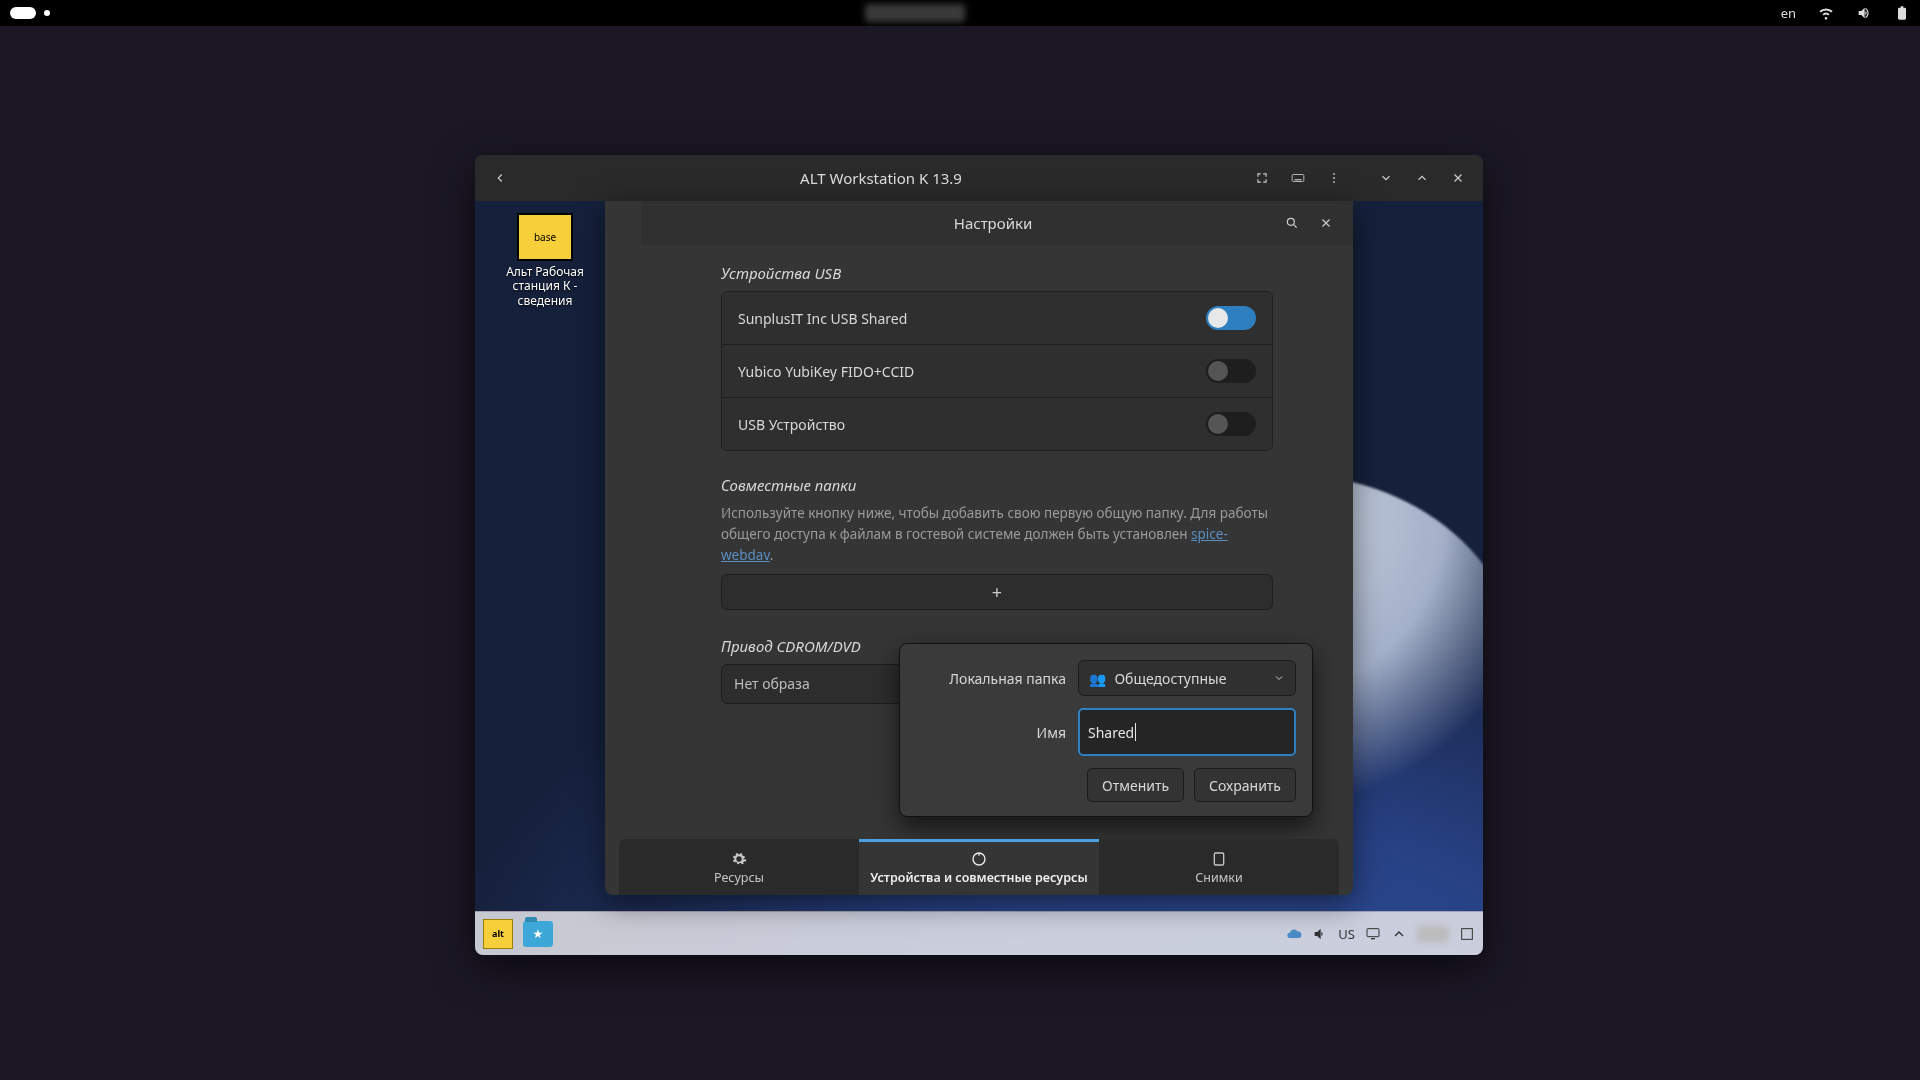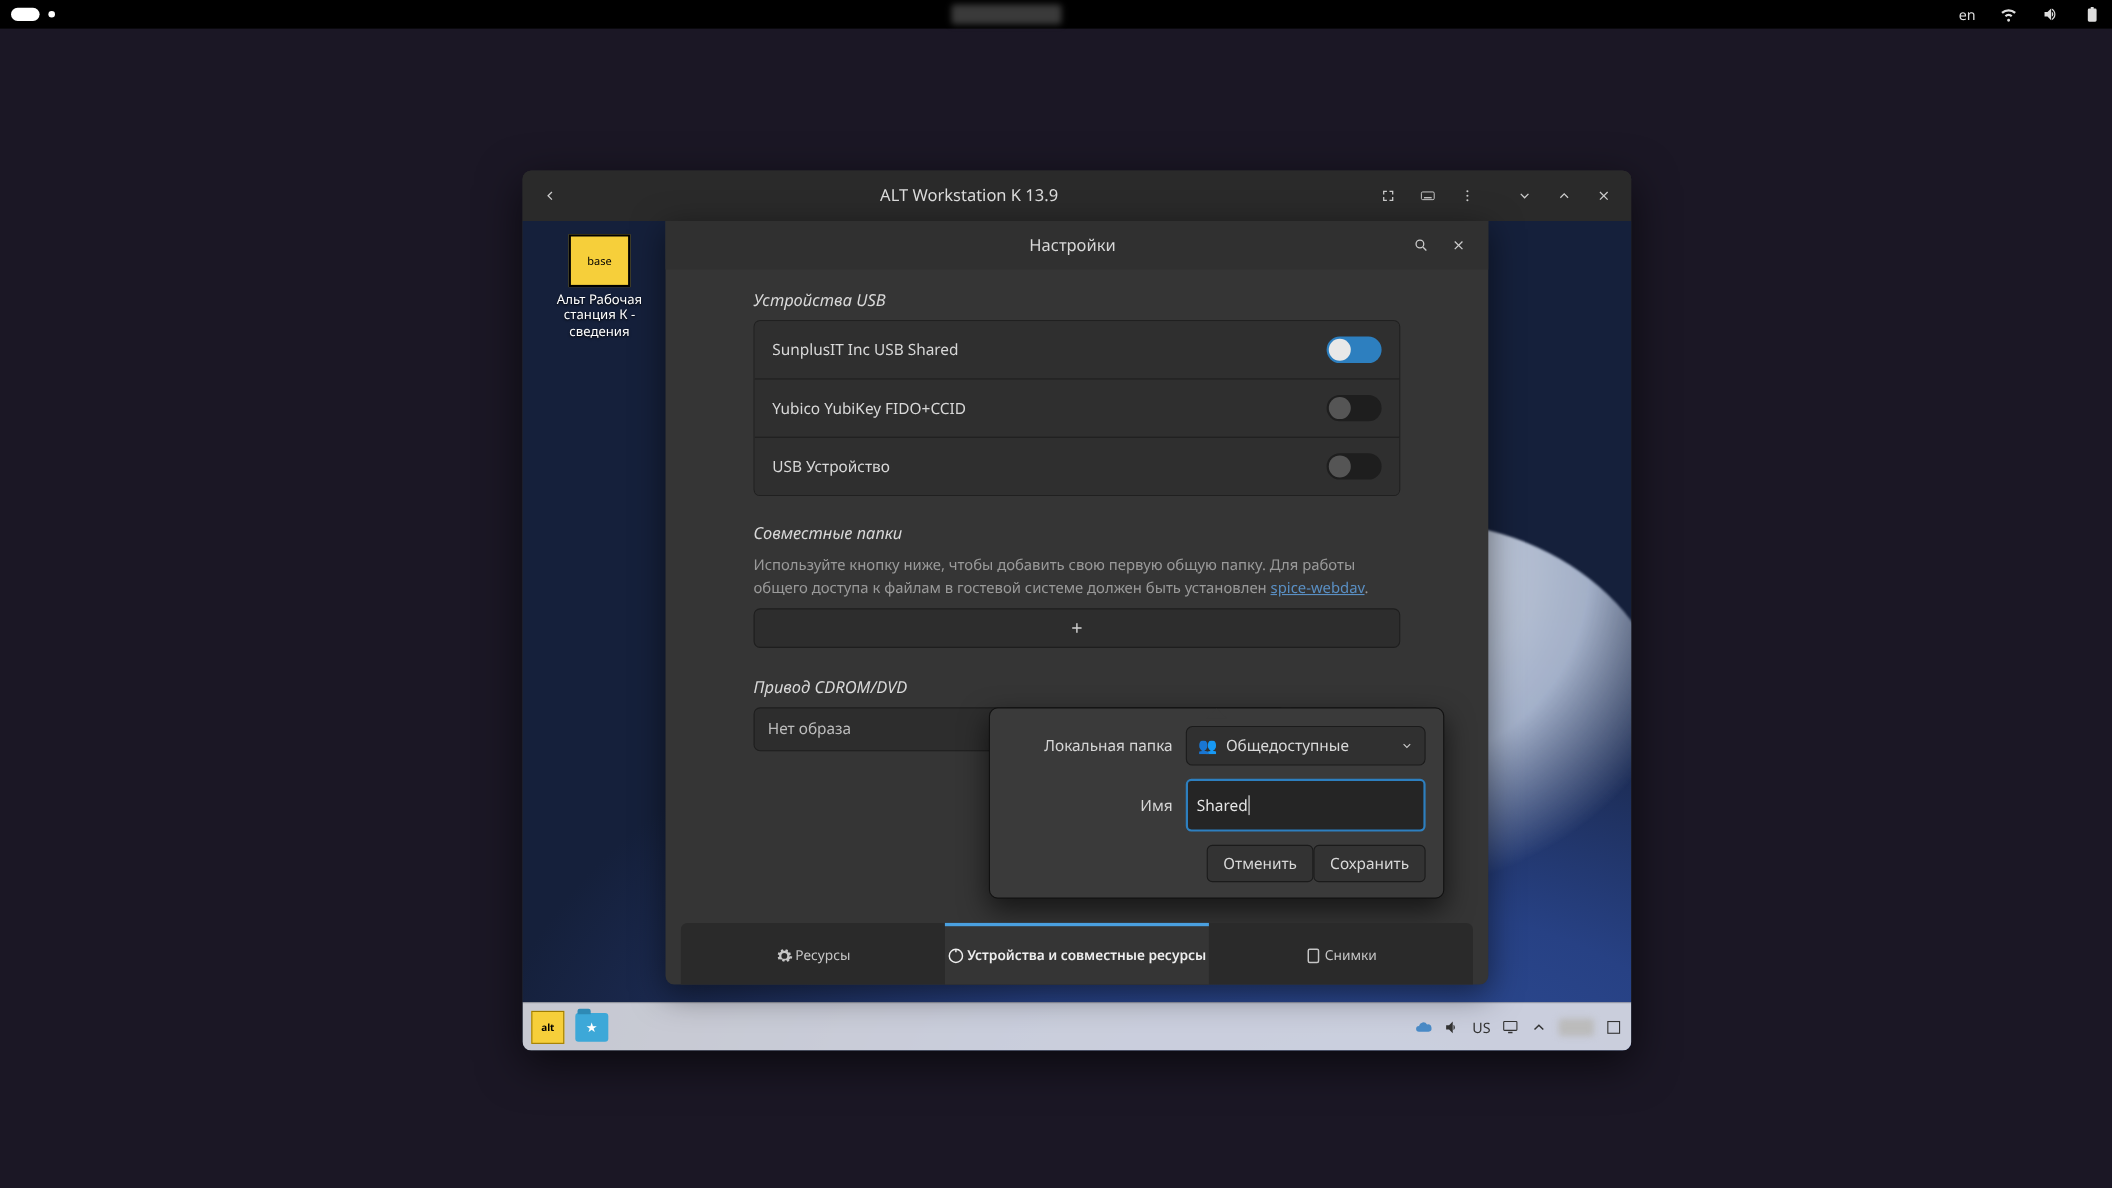--- a/index.html
+++ b/index.html
@@ -109,20 +109,21 @@
 
   
   .settings-dialog {
     position:absolute; left:130px; top:46px;  
     width:748px; height:694px;
     background:#353535;
     border-radius:0 0 8px 8px;
     box-shadow: 0 8px 30px rgba(0,0,0,.5);
     overflow:visible;
     color:#d8d8d8;
+    padding-left:36px;
   }
   .dlg-header{
     height:44px; display:flex; align-items:center; justify-content:space-between;
     padding:0 12px; background:#303030;
   }
   .dlg-header .title{ flex:1; text-align:center; font-size:15px; }
   .dlg-header .icons{ display:flex; gap:4px; }
   .dlg-body{
     padding: 18px 80px 0 80px;
   }
@@ -193,34 +194,34 @@
     background:#303030; display:flex; align-items:center; padding:0 10px; gap:8px;
     cursor:pointer;
   }
   .po-select .chev{ margin-left:auto; }
   .po-input{
     flex:1; height:48px; border:2px solid #2d7fbf; border-radius:5px;
     background:#252525; color:#e5e5e5; font-size:14px;
     display:flex; align-items:center; padding:0 8px;
   }
   .po-input .cursor{ display:inline-block; width:1px; height:18px; background:#e5e5e5; margin-left:1px;}
-  .po-actions{ display:flex; justify-content:flex-end; margin-top:4px;}
+  .po-actions{ display:flex; gap:10px; justify-content:flex-end; margin-top:4px;}
   .po-btn{
     height:34px; padding:0 14px; border:1px solid #1b1b1b; border-radius:5px;
     background:#333; cursor:pointer; display:flex;align-items:center;justify-content:center;
   }
 
   
   .dlg-tabs{
     position:absolute; left:14px; right:14px; bottom:0; height:56px;
     background:#2a2a2a; border-radius:6px 6px 0 0;
     display:flex;
   }
   .dlg-tab{
-    flex:1; display:flex; flex-direction:row; align-items:center; justify-content:center;
+    flex:1; display:flex; flex-direction:column; align-items:center; justify-content:center;
     gap:2px; font-size:12.5px; cursor:pointer; color:#c6c6c6;
     border-top:3px solid transparent;
   }
   .dlg-tab.active{
     background:#353535; border-top-color:#4aa0e0; font-weight:600; color:#eee;
   }
   .dlg-tab svg{width:16px;height:16px;fill:currentColor;}
 
 </style>
 </head>

